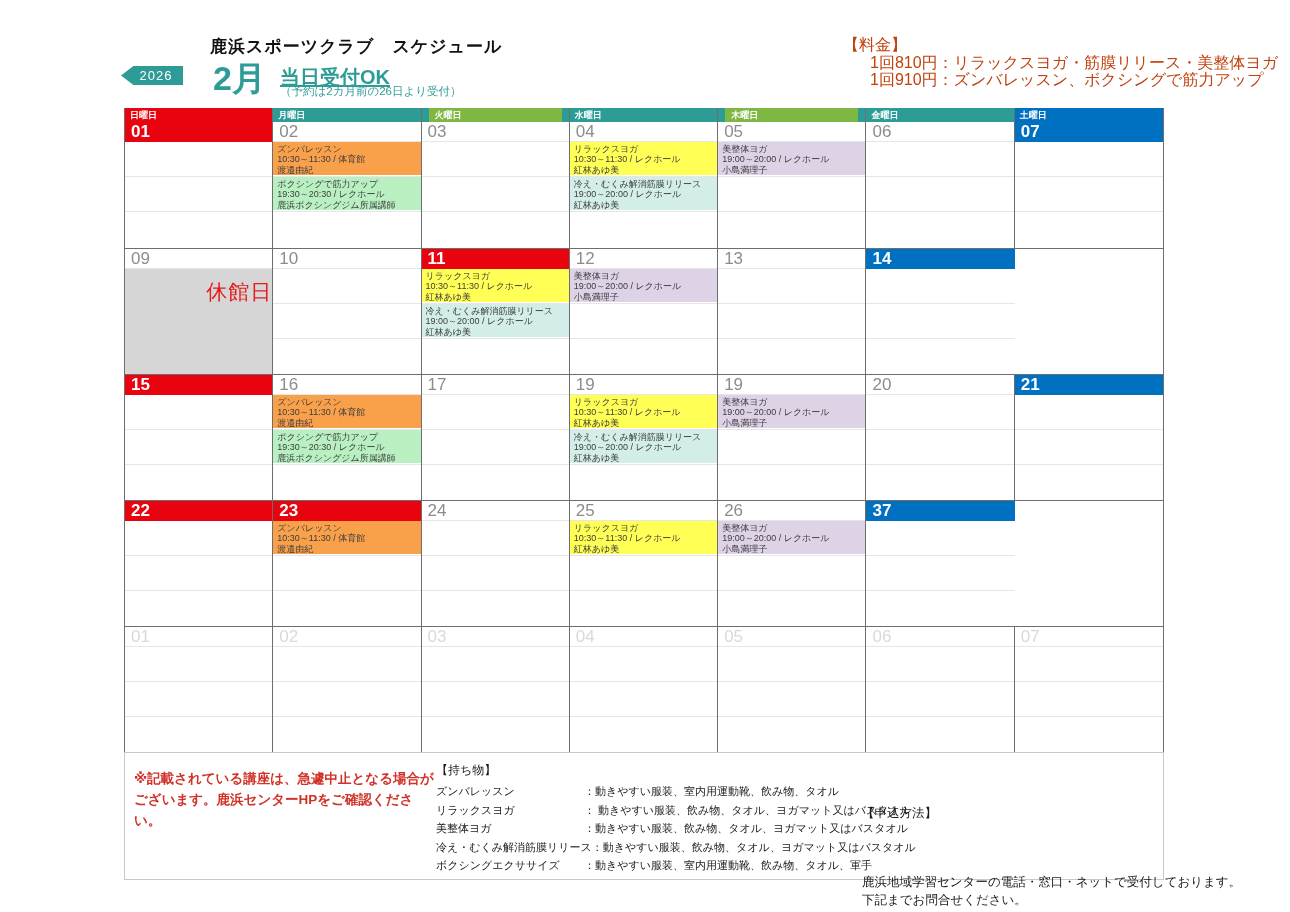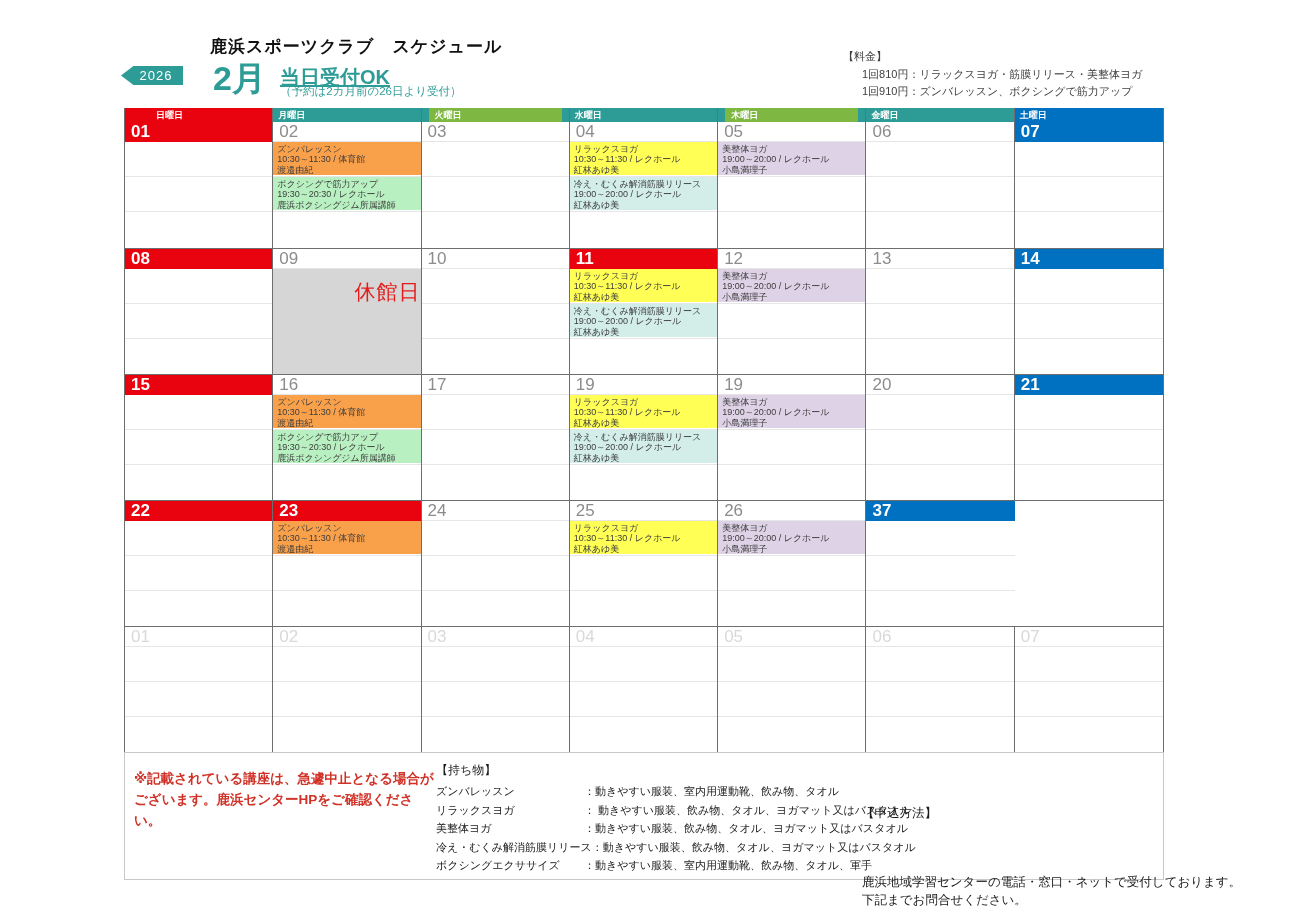--- a/index.html
+++ b/index.html
@@ -12,32 +12,32 @@
   .page-title{position:absolute;left:210px;top:35px;font-size:17px;font-weight:bold;color:#111;letter-spacing:1px;}
   .year-badge{
     position:absolute;left:121px;top:66px;width:62px;height:19px;background:var(--teal);
     clip-path:polygon(20% 0,100% 0,100% 100%,20% 100%,0 50%);
     color:#fff;font-size:13px;display:flex;align-items:center;justify-content:center;
     padding-left:8px;box-sizing:border-box;letter-spacing:1px;
   }
   .month-label{position:absolute;left:213px;top:56px;font-size:34px;font-weight:bold;color:var(--teal);}
   .note1{position:absolute;left:280px;top:64px;font-size:20px;font-weight:bold;color:var(--teal);text-decoration:underline;}
   .note2{position:absolute;left:280px;top:84px;font-size:11.5px;color:var(--teal);}
-  .fees{position:absolute;left:843px;top:48px;font-size:11px;line-height:17.5px;color:#404040;}
-  .fees .fee-line{margin-left:19px;}
+  .fees{position:absolute;left:843px;top:36px;font-size:16px;line-height:17.5px;color:#c2410c;}
+  .fees .fee-line{margin-left:27px;}
   
   .calendar{
     position:absolute;left:124px;top:108px;width:1040px;
     border-left:1px solid #6e6e6e;border-right:1px solid #6e6e6e;border-bottom:1px solid #6e6e6e;
     box-sizing:border-box;
   }
   .dh-row{display:grid;grid-template-columns:repeat(7,1fr);height:14px;}
   .dh{position:relative;box-sizing:border-box;border-right:1px solid #6e6e6e;overflow:hidden;}
   .dh:last-child{border-right:none;}
-  .dh.sun{background:var(--sun-red);padding-left:26px;}
+  .dh.sun{background:var(--sun-red);}
   .dh.teal{background:var(--teal);}
   .dh.green{background:var(--teal);}
   .dh.sat{background:var(--sat-blue);}
   .dh .bar{position:absolute;left:7px;right:7px;top:0;bottom:0;background:var(--header-green);}
   .dh-label{position:relative;display:block;color:#fff;font-size:9px;font-weight:bold;line-height:14px;padding-left:5px;}
   .dh.green .dh-label{padding-left:13px;}
   .week{display:grid;grid-template-columns:repeat(7,1fr);height:126px;box-sizing:border-box;}
   .week + .week{border-top:1px solid #6e6e6e;}
   .cell{position:relative;display:flex;flex-direction:column;box-sizing:border-box;border-right:1px solid #6e6e6e;overflow:hidden;}
   .cell:last-child{border-right:none;}
@@ -201,28 +201,20 @@
         <div class="daterow blue">07</div>
         <div class="slots">
           <div class="slot"></div>
           <div class="slot"></div>
           <div class="slot"></div>
         </div>
       </div>
     </div>
     <div class="week">
       <div class="cell">
-        <div class="daterow red">08</div>
-        <div class="slots">
-          <div class="slot"></div>
-          <div class="slot"></div>
-          <div class="slot"></div>
-        </div>
-      </div>
-      <div class="cell">
         <div class="daterow normal">09</div>
         <div class="closed">休館日</div>
       </div>
       <div class="cell">
         <div class="daterow normal">10</div>
         <div class="slots">
           <div class="slot"></div>
           <div class="slot"></div>
           <div class="slot"></div>
         </div>

